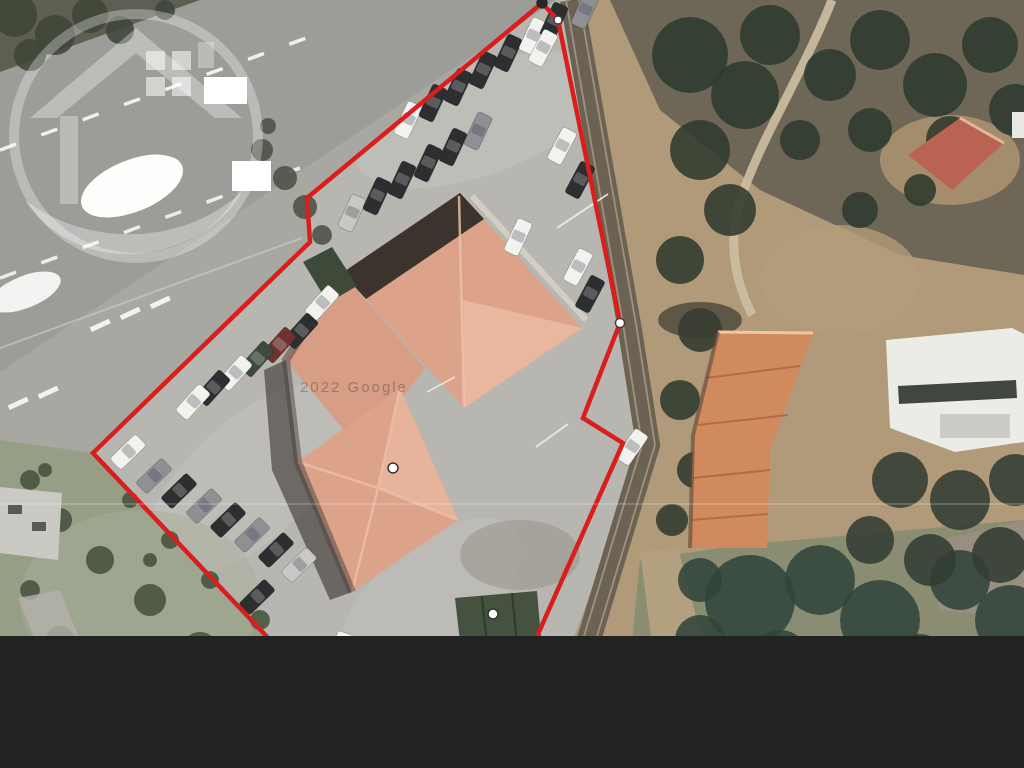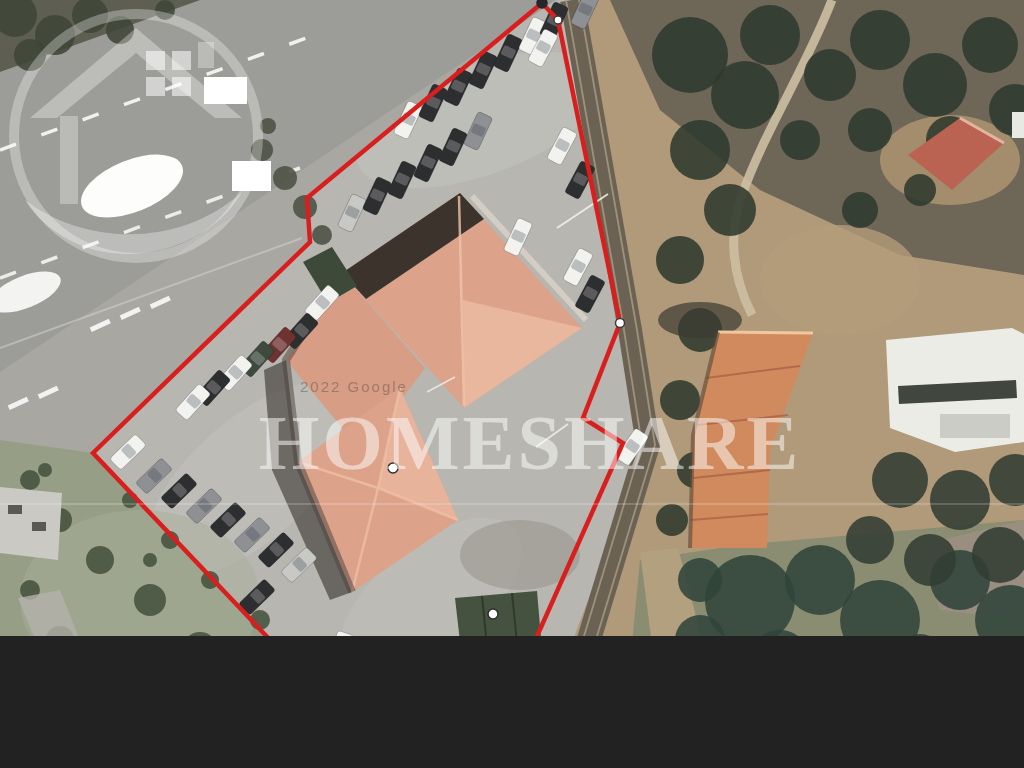--- a/index.html
+++ b/index.html
@@ -402,16 +402,15 @@
     <rect x="198" y="42" width="16" height="26" fill="rgba(255,255,255,0.30)"></rect>
     <g fill="rgba(255,255,255,0.55)">
       <rect x="146" y="51" width="19" height="19"></rect>
           <rect x="172" y="51" width="19" height="19"></rect>
       <rect x="146" y="77" width="19" height="19"></rect>
           <rect x="172" y="77" width="19" height="19"></rect>
     </g>
     <path d="M25,200 C85,246 180,248 242,192 C215,240 150,264 95,250 C66,242 40,224 25,200 Z" fill="rgba(255,255,255,0.33)"></path>
   </svg>
   <div class="wm-attr">2022 Google</div>
-  <div class="wm-brand">HOMESHARE</div>
 </div>
 
 </div>
 
 </body></html>

